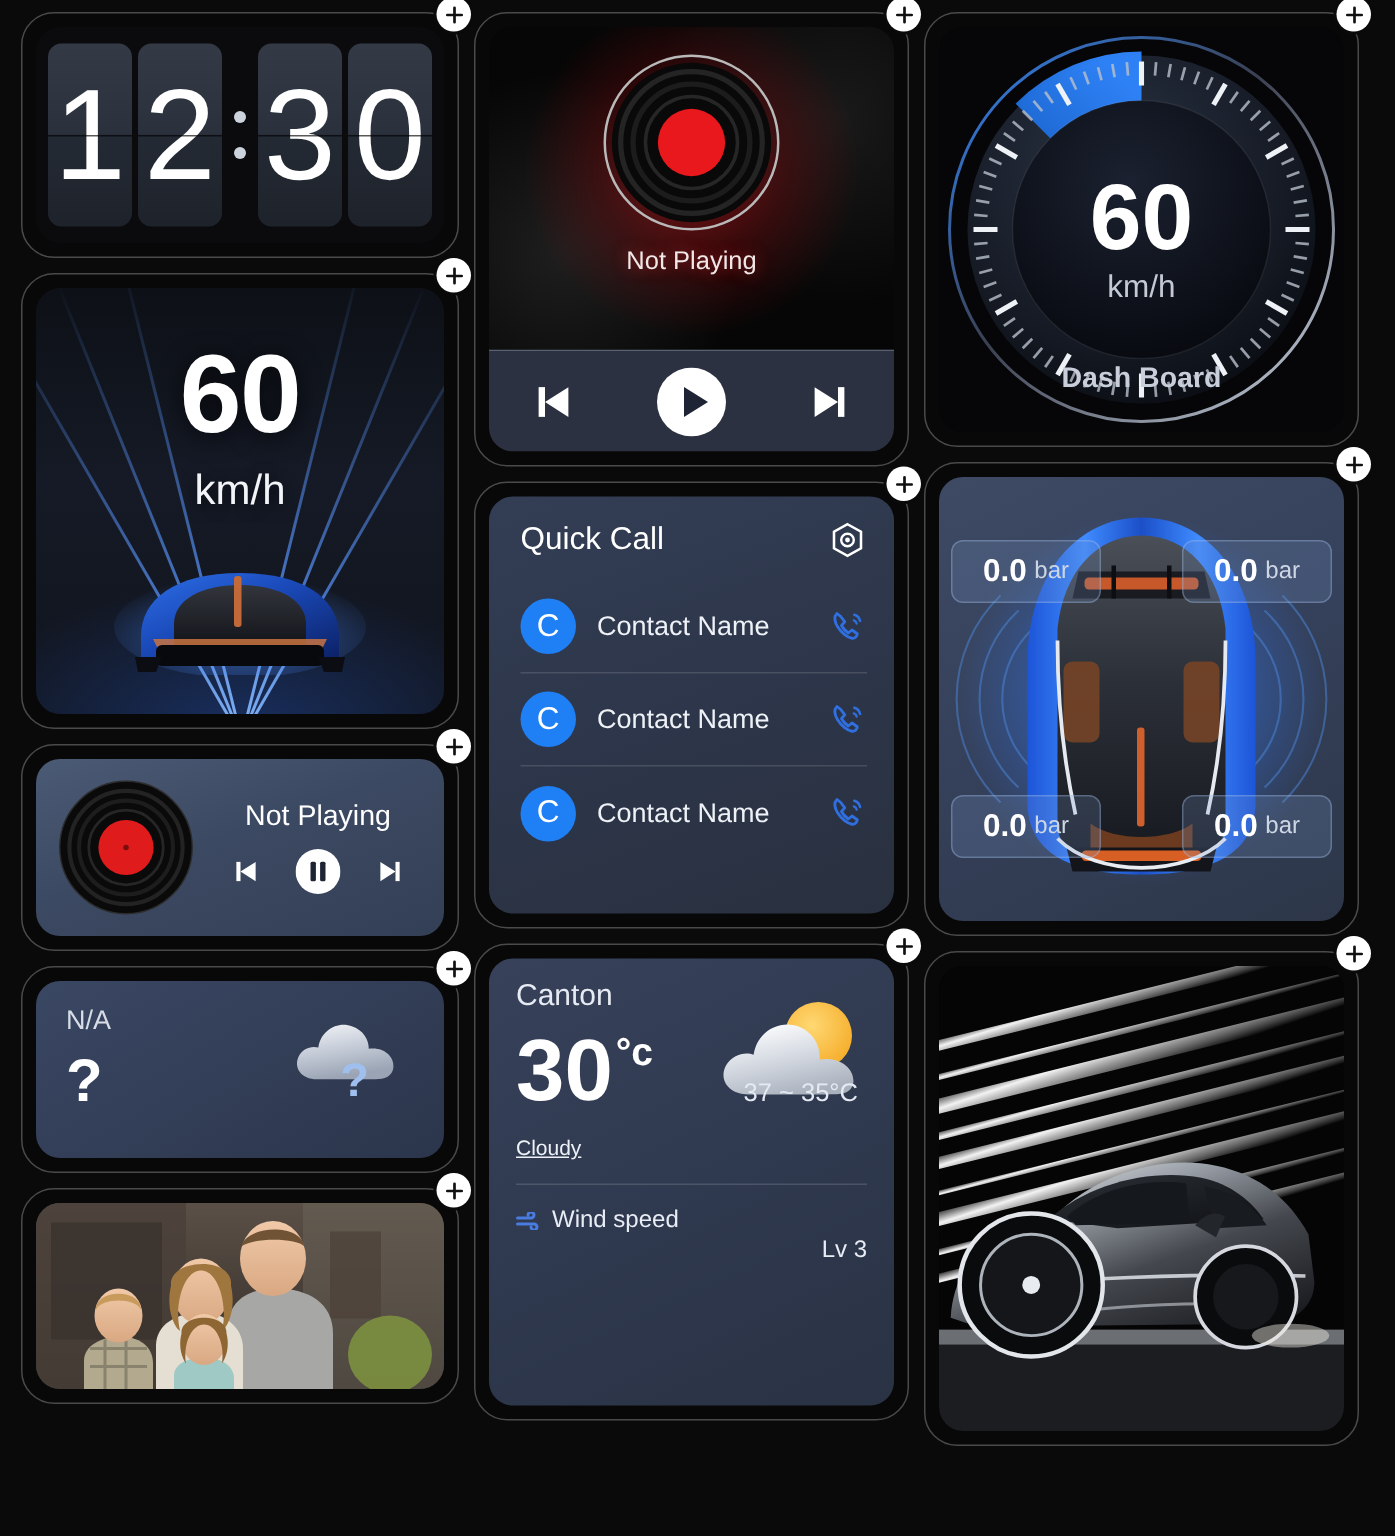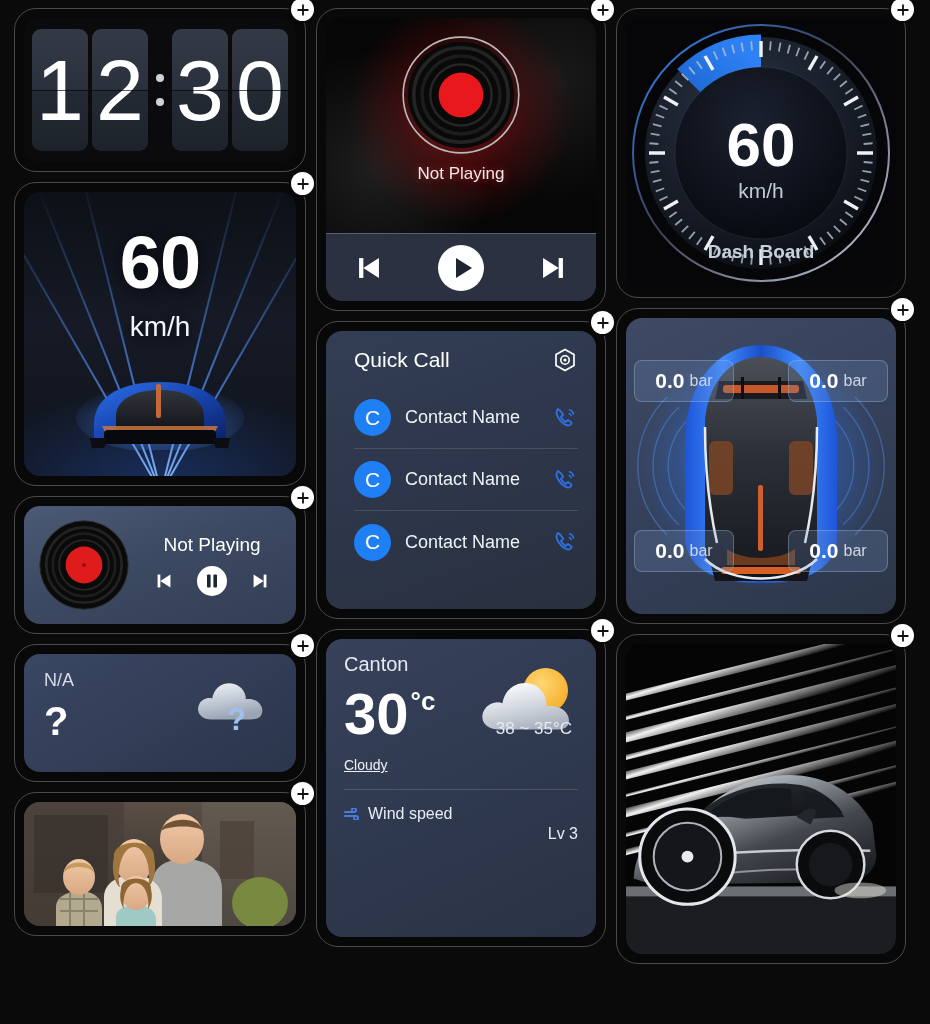--- a/index.html
+++ b/index.html
@@ -160,21 +160,21 @@
     background: #2b3141;
     border-top: 1px solid #59606f;
     display: flex; align-items: center; justify-content: space-around;
   }
   .media-ctrls svg { display: block; cursor: pointer; }
 
   
   .w-call { height: 298px; }
   .call-inner {
     background: linear-gradient(160deg,#333e55 0%,#2d364a 50%,#29313f 100%);
-    padding: 16px 18px 8px 28px;
+    padding: 16px 18px 8px 21px;
   }
   .call-head { display: flex; align-items: center; justify-content: space-between; }
   .call-title { font-size: 21px; color: #fff; }
   .call-list { margin-top: 14px; }
   .call-row {
     display: flex; align-items: center; gap: 14px;
     height: 62px; cursor: pointer;
     border-bottom: 1px solid rgba(255,255,255,.13);
   }
   .call-row:last-child { border-bottom: none; }
@@ -518,21 +518,21 @@
               </radialGradient>
               <linearGradient id="cloudG" x1="0.2" y1="0" x2="0.6" y2="1">
                 <stop offset="0%" stop-color="#ffffff"></stop>
                 <stop offset="50%" stop-color="#d5dae2"></stop>
                 <stop offset="100%" stop-color="#a9b1bd"></stop>
               </linearGradient>
             </defs>
             <circle cx="92" cy="33" r="28" fill="url(#sunG)"></circle>
             <path d="M34 82 C16 82 9 69 15 58 C20 49 31 46 38 49 C41 28 62 19 77 26 C88 31 94 42 93 53 C110 50 123 61 121 73 C119 82 110 82 100 82 Z" fill="url(#cloudG)"></path>
           </svg>
-          <div class="wx-range">38 ~ 35°C</div>
+          <div class="wx-range">37 ~ 35°C</div>
         </div>
         <div class="wx-cond">Cloudy</div>
         <div class="wx-sep"></div>
         <div class="wx-row">
           <span class="ic">
             <svg width="16" height="12" viewBox="0 0 16 12">
               <path d="M1 4 H10 a2 2 0 1 0 -2 -2" fill="none" stroke="#4a7be0" stroke-width="2" stroke-linecap="round"></path>
               <path d="M1 8 H12 a2 2 0 1 1 -2 2" fill="none" stroke="#4a7be0" stroke-width="2" stroke-linecap="round"></path>
             </svg>
           </span>

